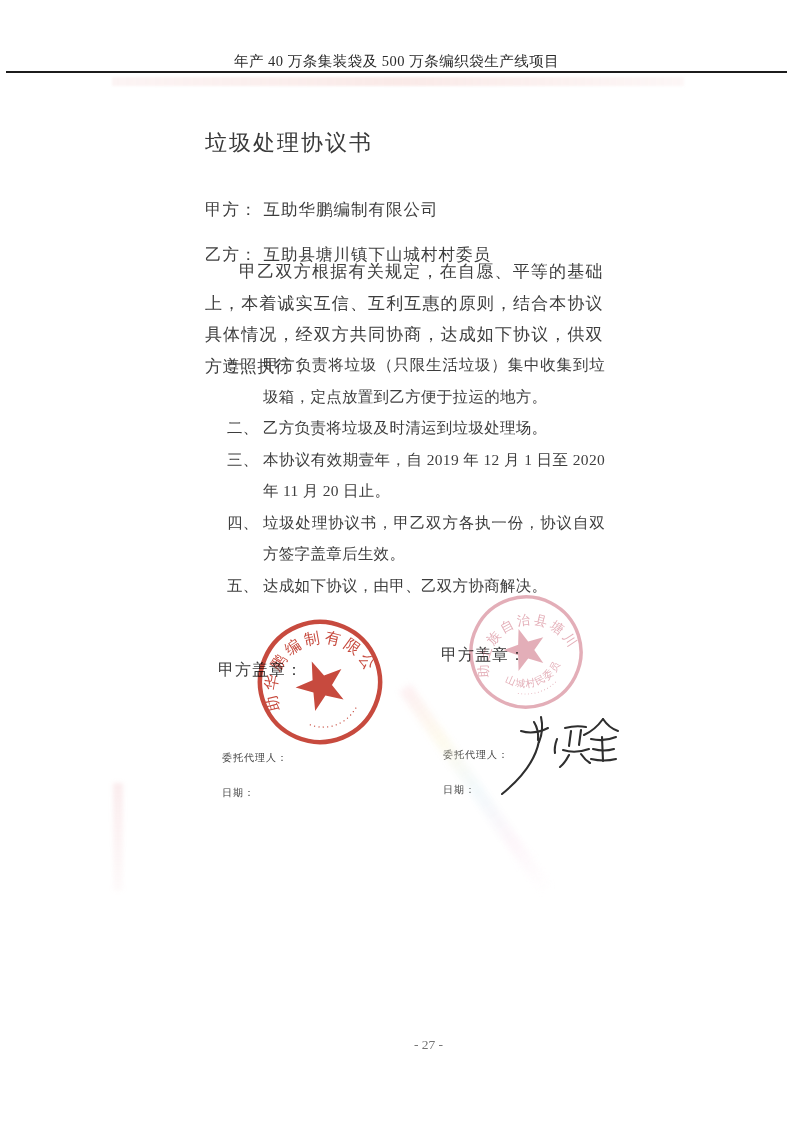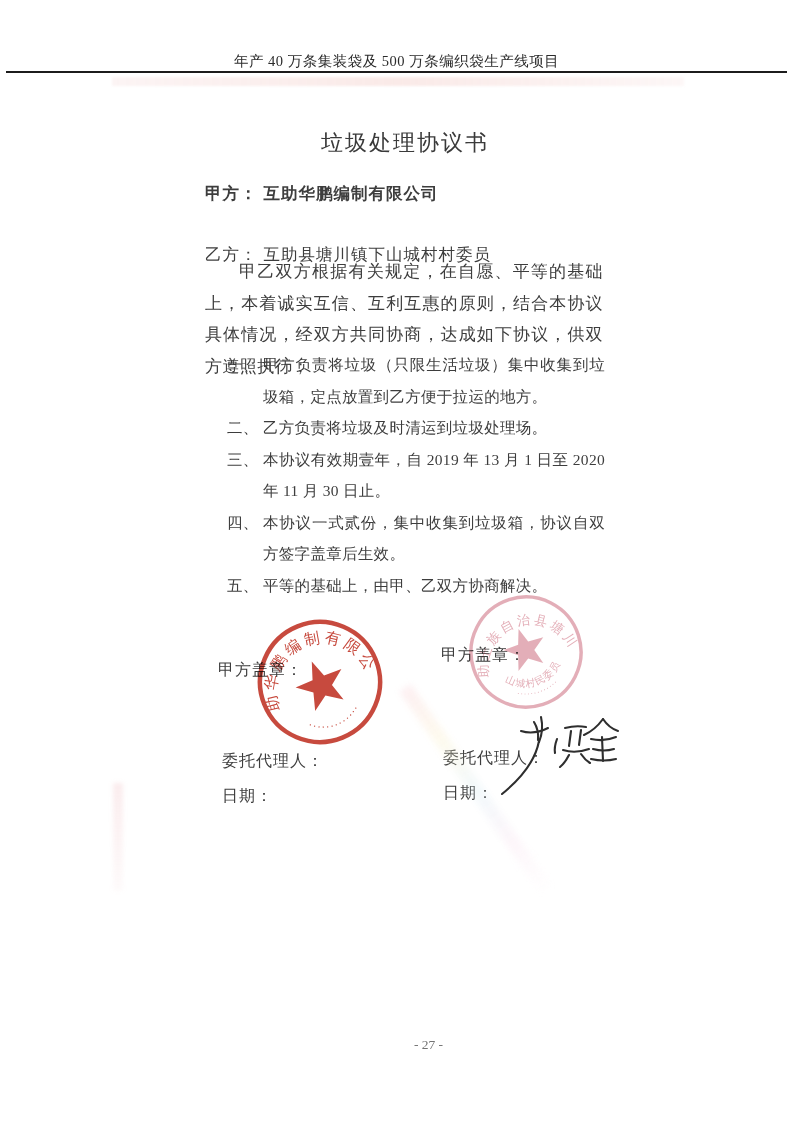--- a/index.html
+++ b/index.html
@@ -22,24 +22,24 @@
     border-top:2px solid #1c1c1c;
   }
   .scan-band{
     position:absolute;top:77px;left:112px;width:572px;height:9px;
     background:linear-gradient(to right,rgba(226,150,150,.10),rgba(233,160,150,.22),rgba(226,150,150,.08));
     filter:blur(1px);
   }
   
   .doc-title{
     position:absolute;top:128px;left:205px;width:400px;
-    text-align:center;font-size:22px;letter-spacing:2px;color:#3a3a3a;
+    font-size:22px;letter-spacing:2px;color:#3a3a3a;
   }
   .party-row{position:absolute;left:205px;font-size:16.5px;letter-spacing:1px;white-space:nowrap;}
-  .party-a-row{top:183px;font-weight:bold;}
+  .party-a-row{top:199px;}
   .party-b-row{top:244px;}
   .party-name{margin-left:6px;}
   .preamble{
     position:absolute;top:256px;left:205px;width:398px;
     font-size:17px;line-height:31.5px;letter-spacing:.4px;
     text-indent:2em;text-align:justify;
   }
   .clauses{position:absolute;top:349px;left:227px;width:378px;}
   .clause{display:flex;align-items:flex-start;}
   .clause-num{flex:0 0 36px;font-size:15.5px;line-height:31.5px;letter-spacing:.3px;}
@@ -47,21 +47,21 @@
     flex:1 1 auto;font-size:15.5px;line-height:31.5px;letter-spacing:.3px;
     text-align:justify;
   }
   
   .seal-label{position:absolute;font-size:16px;letter-spacing:1px;white-space:nowrap;}
   .party-a-seal-label{top:660px;left:218px;}
   .party-b-seal-label{top:645px;left:441px;}
   .seal{position:absolute;mix-blend-mode:multiply;pointer-events:none;}
   .seal-a{top:607px;left:245px;width:150px;height:150px;opacity:.92;}
   .seal-b{top:582px;left:456px;width:140px;height:140px;opacity:.72;}
-  .agent-label,.date-label{position:absolute;font-size:16px;letter-spacing:1px;white-space:nowrap;}
+  .agent-label,.date-label{position:absolute;font-size:10px;letter-spacing:1px;white-space:nowrap;}
   .agent-a{top:751px;left:222px;}
   .date-a{top:786px;left:222px;}
   .agent-b{top:748px;left:443px;}
   .date-b{top:783px;left:443px;}
   .signature{position:absolute;top:708px;left:494px;width:135px;height:98px;}
   
   .page-number{
     position:absolute;top:1037px;left:0;width:100%;
     text-align:center;font-size:13.5px;color:#737373;padding-left:32px;
   }
@@ -104,29 +104,29 @@
     <div class="clause">
       <span class="clause-num">一、</span>
       <span class="clause-text">甲方负责将垃圾（只限生活垃圾）集中收集到垃圾箱，定点放置到乙方便于拉运的地方。</span>
     </div>
     <div class="clause">
       <span class="clause-num">二、</span>
       <span class="clause-text">乙方负责将垃圾及时清运到垃圾处理场。</span>
     </div>
     <div class="clause">
       <span class="clause-num">三、</span>
-      <span class="clause-text">本协议有效期壹年，自 2019 年 13 月 1 日至 2020 年 11 月 30 日止。</span>
+      <span class="clause-text">本协议有效期壹年，自 2019 年 12 月 1 日至 2020 年 11 月 20 日止。</span>
     </div>
     <div class="clause">
       <span class="clause-num">四、</span>
-      <span class="clause-text">本协议一式贰份，集中收集到垃圾箱，协议自双方签字盖章后生效。</span>
+      <span class="clause-text">垃圾处理协议书，甲乙双方各执一份，协议自双方签字盖章后生效。</span>
     </div>
     <div class="clause">
       <span class="clause-num">五、</span>
-      <span class="clause-text">平等的基础上，由甲、乙双方协商解决。</span>
+      <span class="clause-text">达成如下协议，由甲、乙双方协商解决。</span>
     </div>
   </div>
 
   <div class="seal-label party-a-seal-label">甲方盖章：</div>
   <div class="seal-label party-b-seal-label">甲方盖章：</div>
 
   <svg class="seal seal-a" viewBox="0 0 150 150" aria-hidden="true">
     <defs>
       <path id="sealA-ring" d="M 29,93 A 47,47 0 1 1 121,93"></path>
       <path id="sealA-dots" d="M 42,106 A 40,40 0 0 0 108,106"></path>

